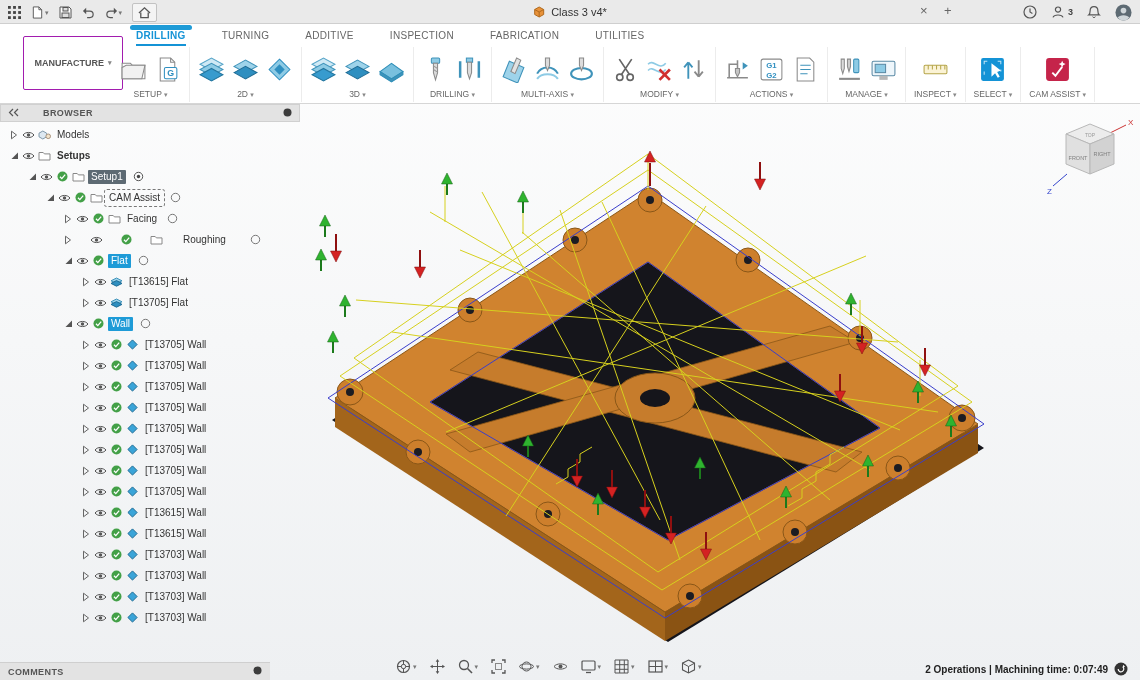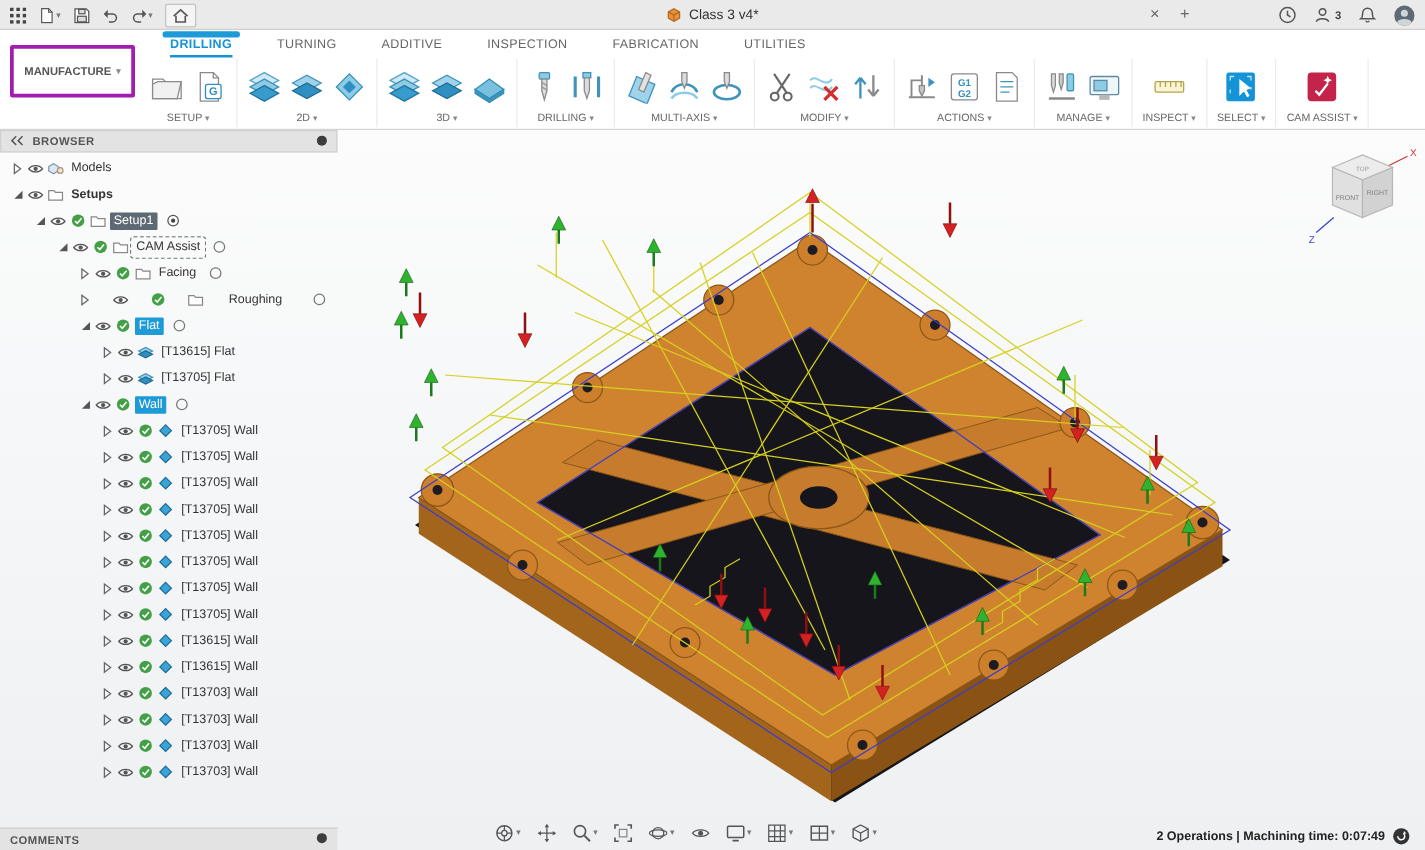--- a/index.html
+++ b/index.html
@@ -17,36 +17,36 @@
   .tb-close{position:absolute;left:920px;top:3px;font-size:13px;color:#666;cursor:default}
   .tb-plus{position:absolute;left:944px;top:3px;font-size:13px;color:#666;cursor:default}
   .tb-right{position:absolute;right:8px;top:0;height:24px;display:flex;align-items:center;gap:14px}
   .tb-right .tbi svg{width:14px;height:14px}
   .tb-right .tbi[data-name="avatar-icon"] svg{width:17px;height:17px}
   .badge{font-size:9px;color:#444;margin-left:2px;font-weight:bold}
   .ncaret{font-size:7px;color:#777;line-height:1}
 
   
   .ribbon{position:absolute;left:0;top:24px;width:100%;height:80px;background:#fff;border-bottom:1px solid #d6d6d6;z-index:20}
-  .workspace-btn{position:absolute;left:8px;top:12px;width:100px;height:42px;border:3px solid #a21caf;border-radius:2px;background:#fff;display:flex;align-items:center;justify-content:center;gap:4px;font-size:9px;font-weight:bold;color:#555;cursor:default}
+  .workspace-btn{position:absolute;left:23px;top:12px;width:100px;height:54px;border:1px solid #a21caf;border-radius:2px;background:#fff;display:flex;align-items:center;justify-content:center;gap:4px;font-size:9px;font-weight:bold;color:#555;cursor:default}
   .tabs{position:absolute;left:118px;top:0;height:22px;display:flex}
   .tab{position:relative;padding:0 18px;display:flex;align-items:flex-end;font-size:10px;color:#666;letter-spacing:.3px;cursor:default}
   .tab .tab-label{padding-bottom:3px;border-bottom:2px solid transparent}
   .tab.active .tab-label{color:#1493d6;font-weight:bold;border-bottom:2px solid #1493d6}
   .tab-pill{position:absolute;top:1px;left:12px;right:12px;height:5px;background:#1e9bd7;border-radius:2.5px}
   .groups{position:absolute;left:112px;top:23px;right:0;bottom:1px;display:flex;align-items:stretch;overflow:hidden}
   .tgroup{display:flex;flex-direction:column;align-items:center;justify-content:space-between;padding:3px 8px 2px;border-right:1px solid #ececec}
   .tg-icons{display:flex;gap:7px;align-items:center;flex:1}
   .tbtn{display:inline-flex;cursor:default}
   .tbtn svg{width:27px;height:27px;display:block}
   .tg-label{font-size:8.5px;color:#666;white-space:nowrap;padding-bottom:1px;cursor:default}
   .caret{font-size:7px;color:#888}
 
   
-  .browser-header{position:absolute;left:0;top:104px;width:270px;height:18px;background:#e3e3e3;border:1px solid #d0d0d0;display:flex;align-items:center;gap:7px;padding:0 7px;font-size:9px;font-weight:bold;color:#555;letter-spacing:.4px;z-index:10}
+  .browser-header{position:absolute;left:0;top:104px;width:300px;height:18px;background:#e3e3e3;border:1px solid #d0d0d0;display:flex;align-items:center;gap:24px;padding:0 7px;font-size:9px;font-weight:bold;color:#555;letter-spacing:.4px;z-index:10}
   .browser-header .spacer{flex:1}
   .tree{position:absolute;left:3px;top:124px;width:266px;height:538px;overflow:hidden;z-index:10}
   .trow{display:flex;align-items:center;height:21px;gap:3px;white-space:nowrap;cursor:default}
   .tic{display:inline-flex;width:13px;justify-content:center;flex:none}
   .tic.arrow{width:10px}
   .tic svg{display:block}
   .tlabel{font-size:10px;color:#333;padding:1.5px 3px;border-radius:1px}
   .tlabel.dark{background:#5d6a73;color:#fff}
   .tlabel.blue{background:#1e9bd7;color:#fff}
   .tlabel.dashed{outline:1.5px dashed #777;outline-offset:1px}

